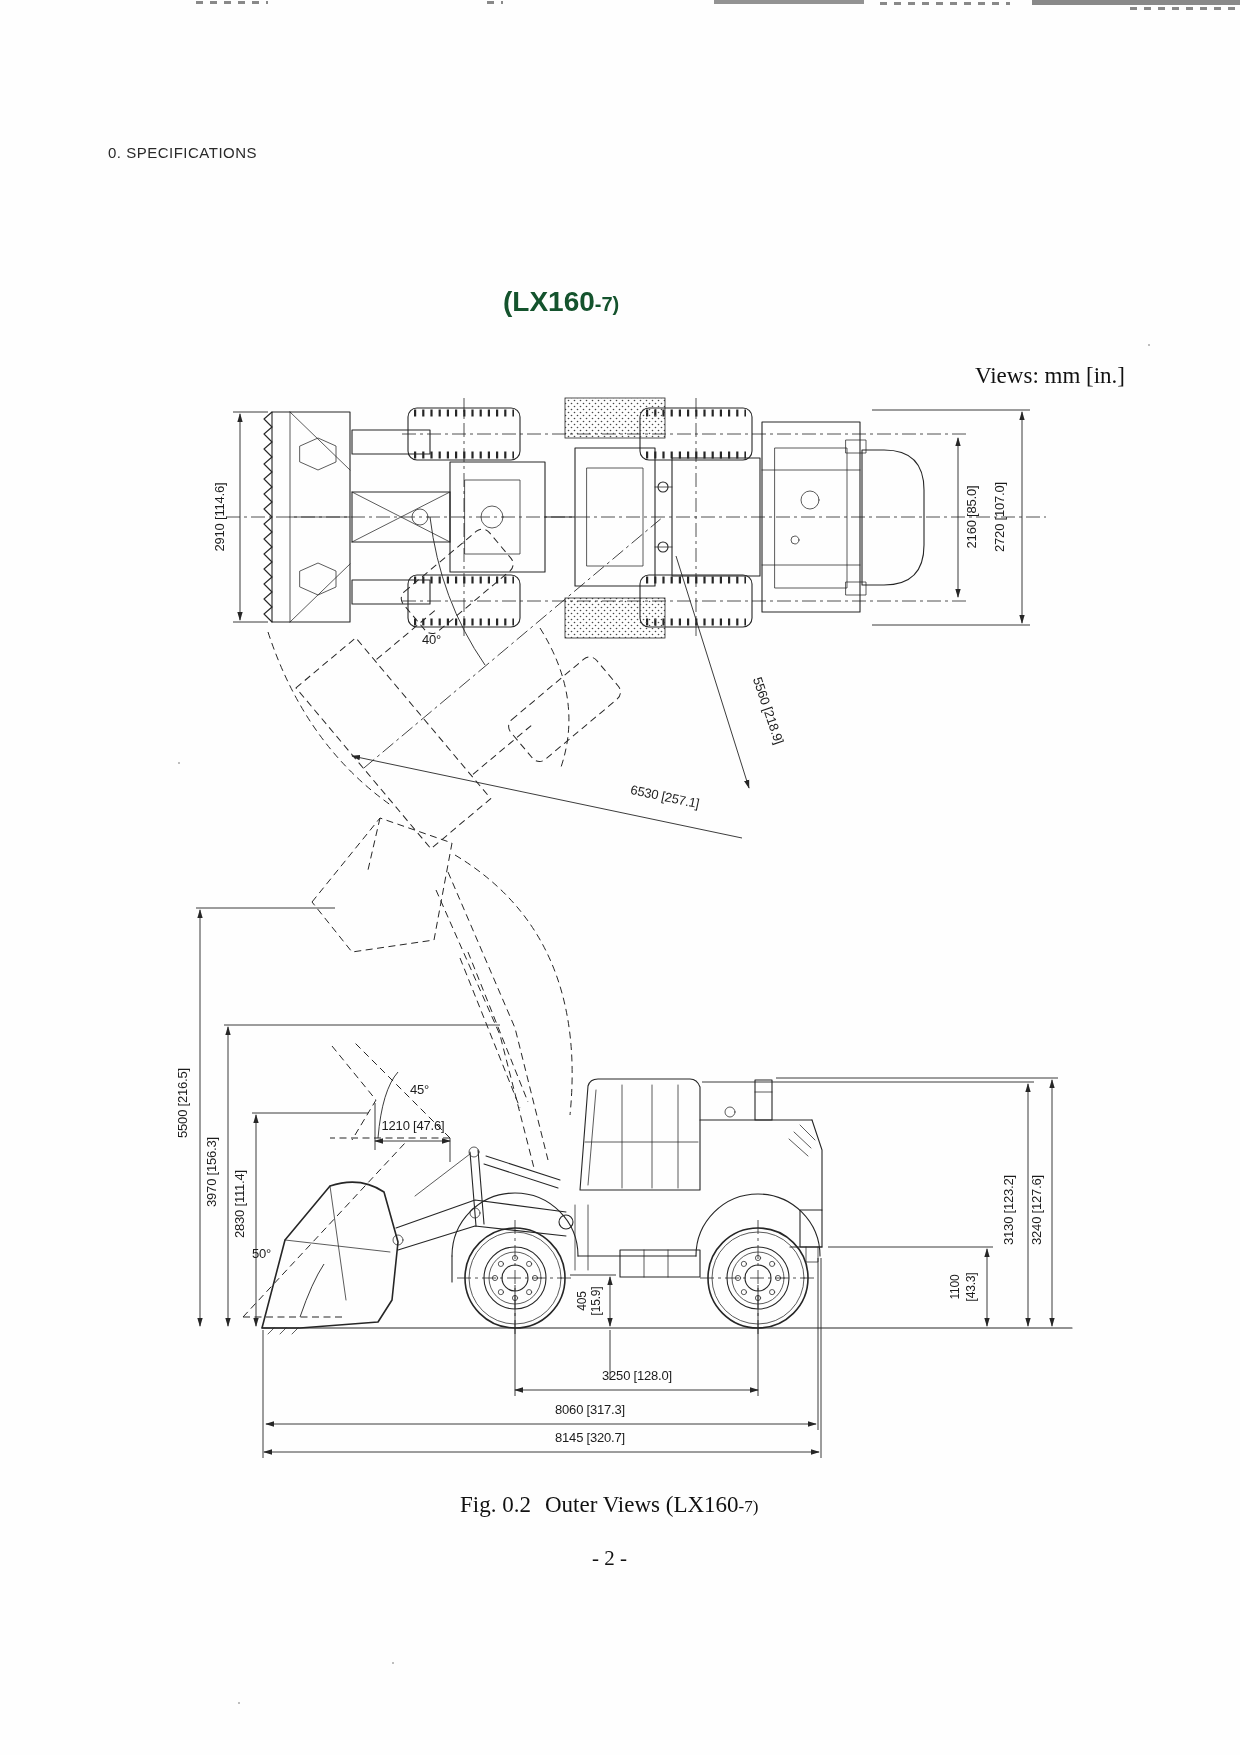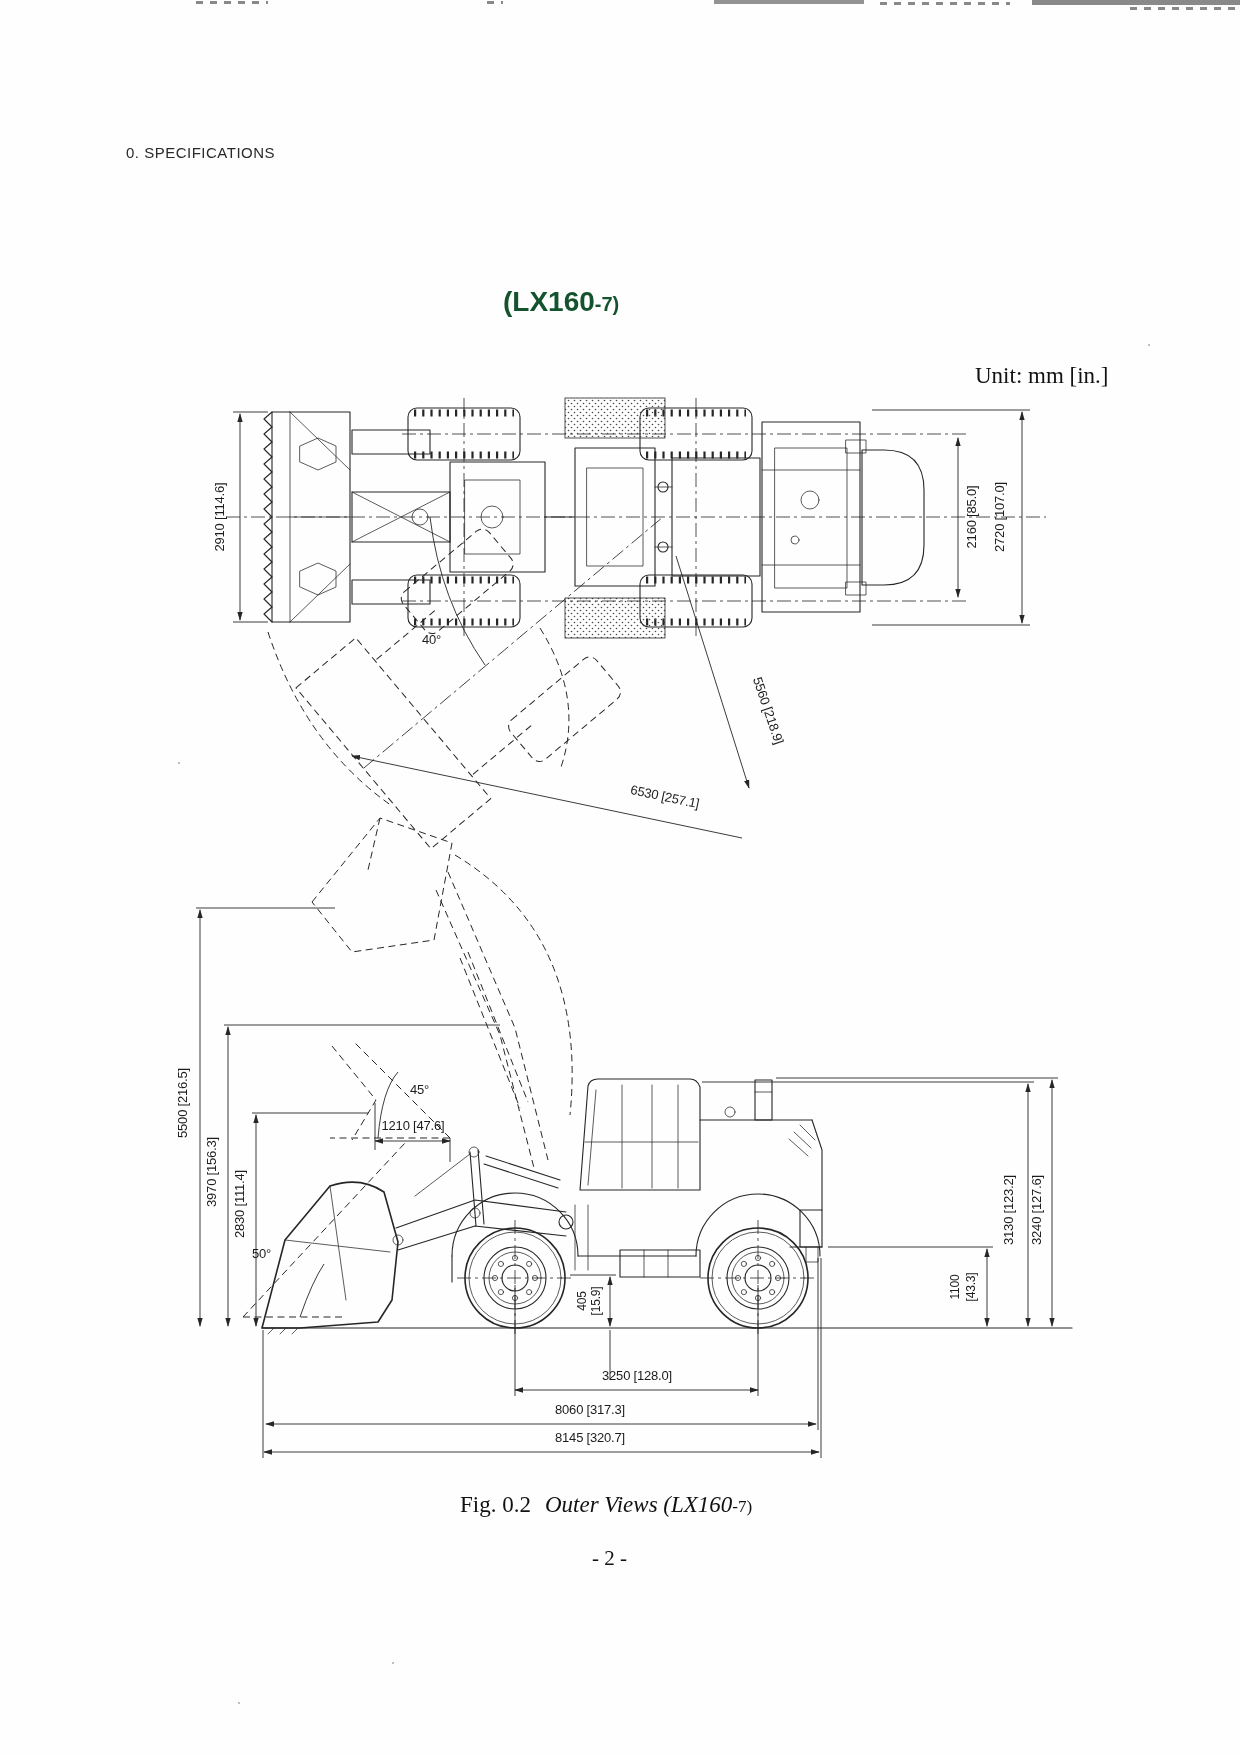--- a/index.html
+++ b/index.html
@@ -10,21 +10,21 @@
     background:repeating-linear-gradient(90deg,#4a4a4a 0 7px,transparent 7px 14px);}
   .blob{position:absolute;background:#3a3a3a;opacity:.8;}
   .speck{position:absolute;width:2px;height:2px;background:#a8a8a8;border-radius:50%;}
   .header-txt{font-size:15px;letter-spacing:.5px;color:#2a2a2a;}
   .title{font-size:28px;font-weight:bold;color:#14532d;margin-left:6px;}
   .title .sub{font-size:20px;font-weight:bold;}
   .serif{font-family:"Liberation Serif",serif;}
   .unit{font-size:23px;color:#111;}
   .caption{font-size:23px;color:#111;white-space:nowrap;}
   .caption .fig{font-weight:normal;}
-  .caption .body{margin-left:14px;font-style:italic;}
+  .caption .body{margin-left:14px;}
   .caption .sub{font-size:17px;}
   .pagenum{font-size:21px;color:#111;}
   svg{position:absolute;overflow:visible;}
   svg text{font-family:"Liberation Sans",sans-serif;font-size:13px;fill:#1c1c1c;letter-spacing:-.2px;}
   .ln{fill:none;stroke:#262626;stroke-width:1.1;stroke-linejoin:round;stroke-linecap:round;}
   .thk{stroke-width:1.6;}
   .thin{stroke-width:.75;}
   .dim{fill:none;stroke:#262626;stroke-width:.9;}
   .dash{fill:none;stroke:#262626;stroke-width:1;stroke-dasharray:7 4.5;}
   .cl{fill:none;stroke:#262626;stroke-width:.8;stroke-dasharray:14 4 3 4;}
@@ -39,25 +39,25 @@
   <div class="artifact" style="left:487px;top:1px;width:16px;height:3px;"></div>
   <div class="blob" style="left:714px;top:0;width:150px;height:4px;opacity:.55;"></div>
   <div class="artifact" style="left:880px;top:2px;width:130px;height:3px;"></div>
   <div class="blob" style="left:1032px;top:0;width:208px;height:5px;opacity:.6;"></div>
   <div class="artifact" style="left:1130px;top:7px;width:110px;height:3px;"></div>
   <div class="speck" style="left:392px;top:1662px;"></div>
   <div class="speck" style="left:1148px;top:344px;"></div>
   <div class="speck" style="left:238px;top:1702px;"></div>
   <div class="speck" style="left:178px;top:762px;"></div>
 
-  <div class="abs header-txt" style="left:126px;top:144px;">0. SPECIFICATIONS</div>
+  <div class="abs header-txt" style="left:108px;top:144px;">0. SPECIFICATIONS</div>
 
   <div class="abs title" style="left:497px;top:286px;"><span>(LX160</span><span class="sub">-7)</span></div>
 
-  <div class="abs serif unit" style="left:975px;top:363px;">Unit: mm [in.]</div>
+  <div class="abs serif unit" style="left:975px;top:363px;">Views: mm [in.]</div>
 
   <svg style="left:170px;top:365px;width:900px;height:490px;" viewBox="170 365 900 490">
     <defs>
       <marker id="ar" viewBox="0 0 10 10" refX="9" refY="5" markerWidth="10" markerHeight="10" orient="auto-start-reverse">
         <path d="M0 2 L10 5 L0 8 Z" fill="#262626"></path>
       </marker>
       <pattern id="stip" width="6" height="6" patternUnits="userSpaceOnUse">
         <circle cx="1.5" cy="1.5" r="0.8" fill="#474747"></circle>
         <circle cx="4.5" cy="4.5" r="0.8" fill="#474747"></circle>
       </pattern>

